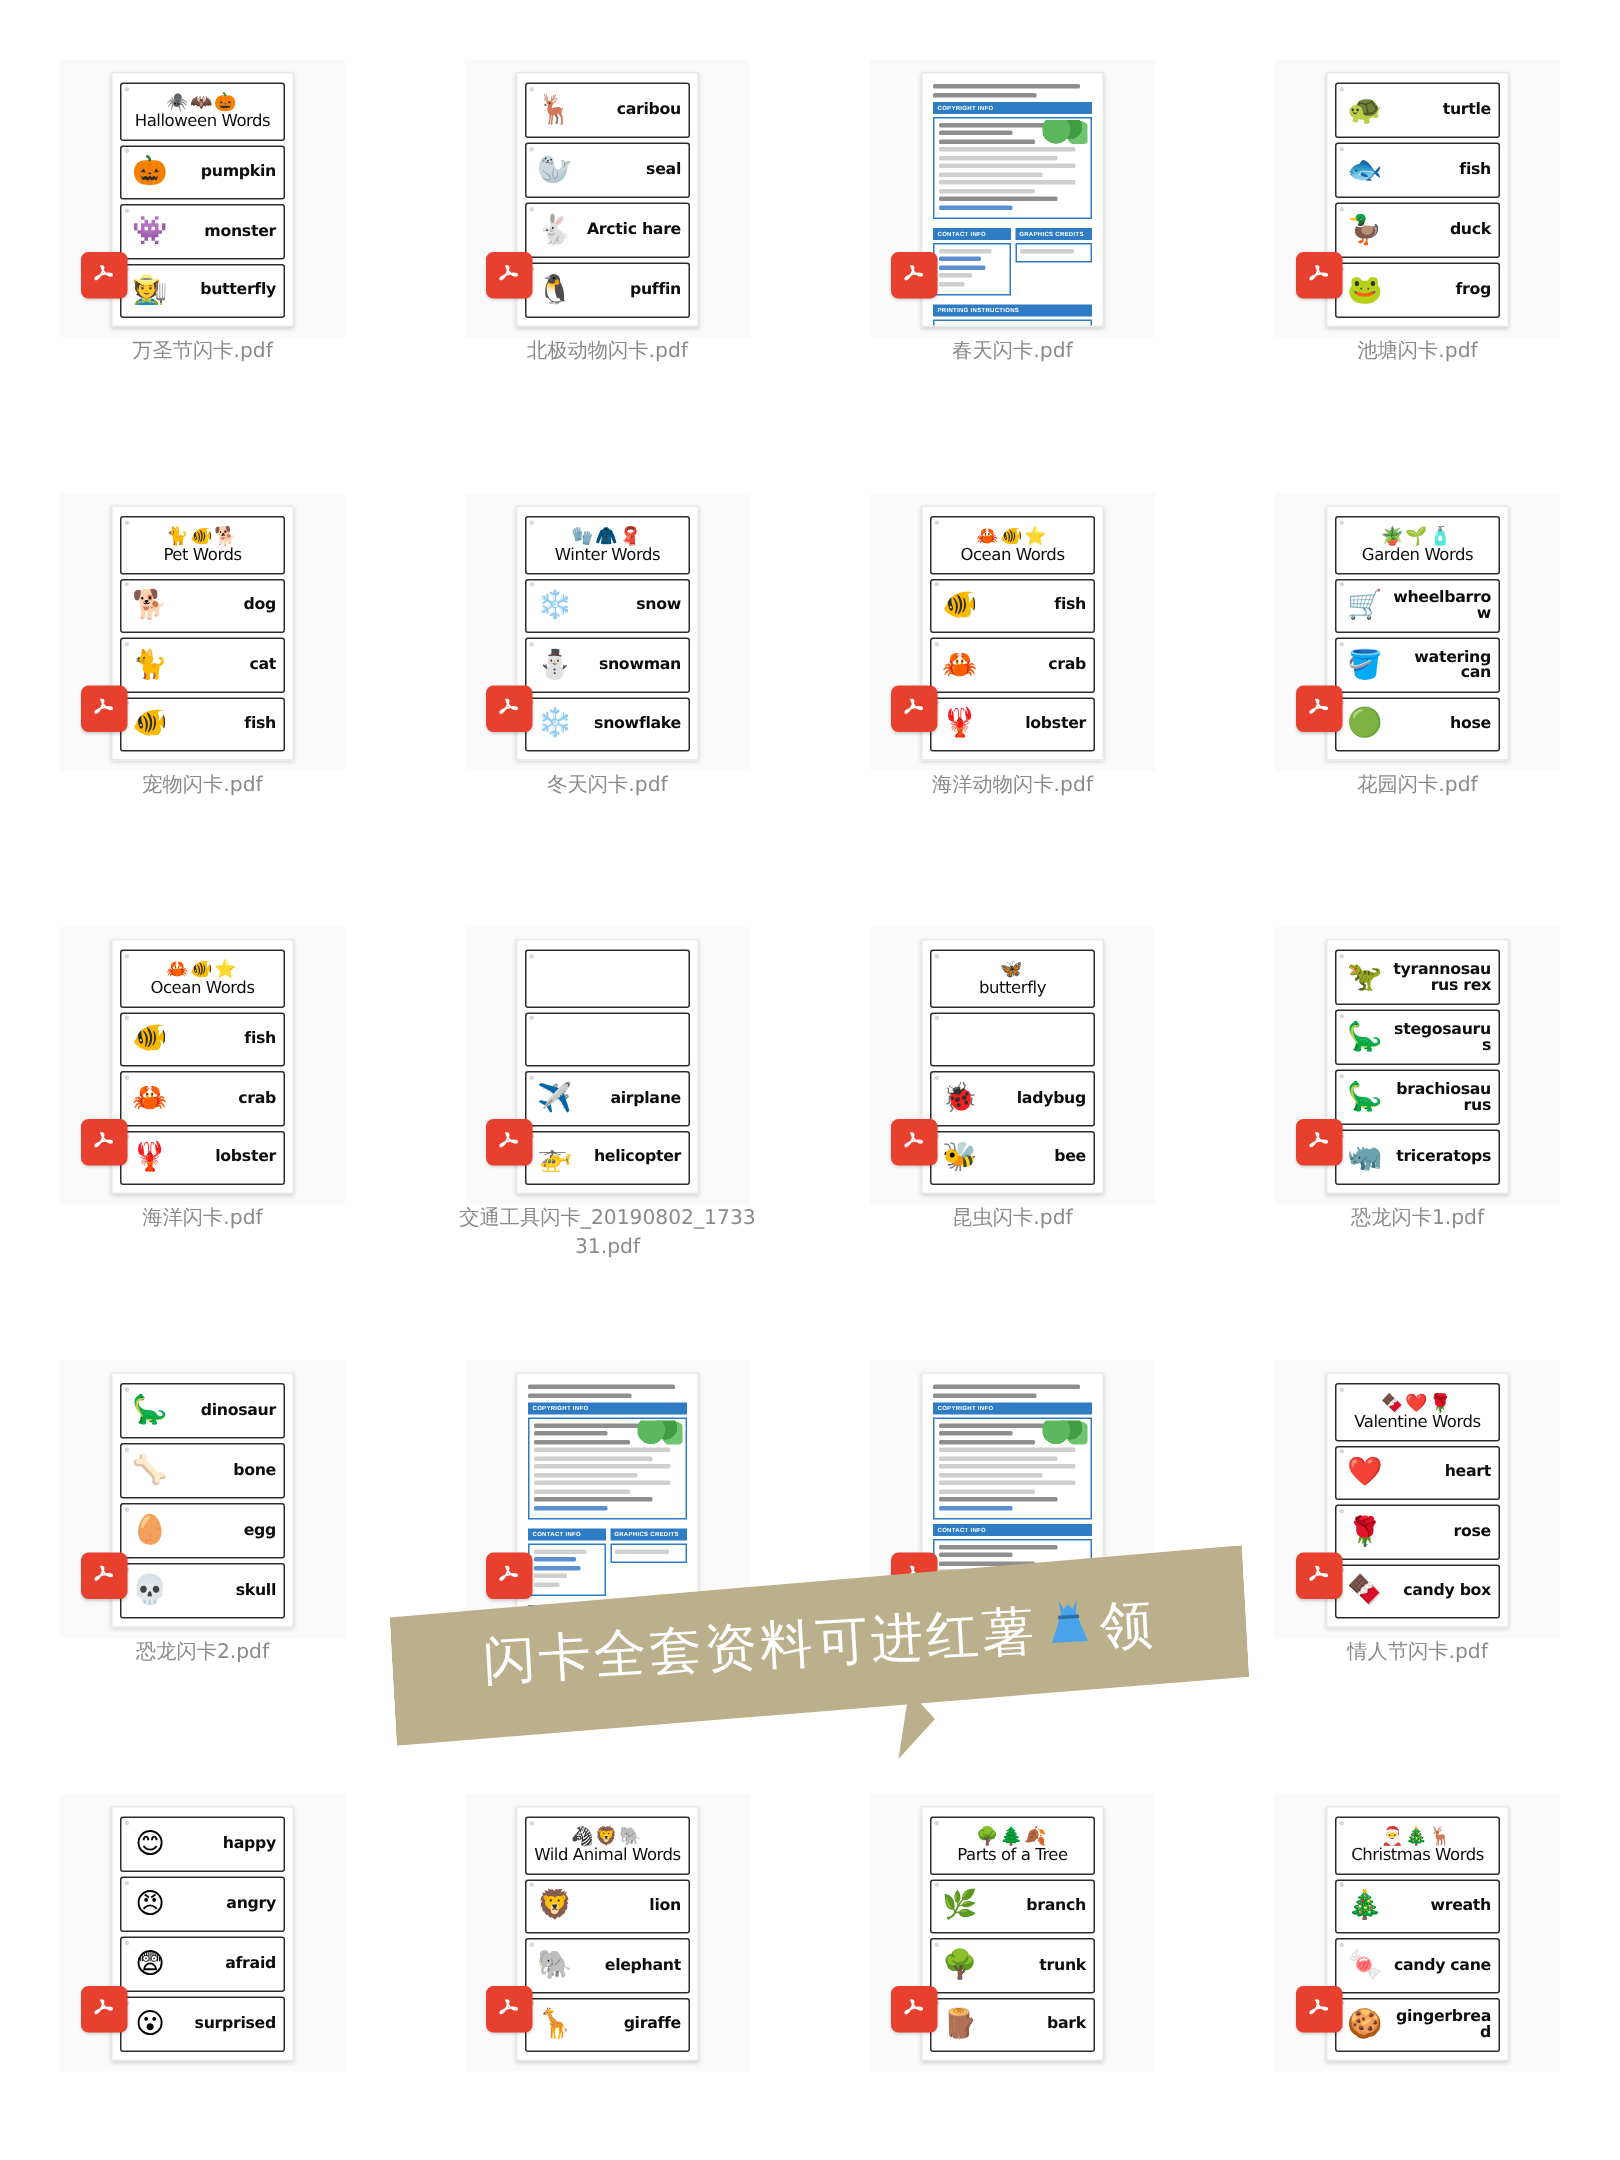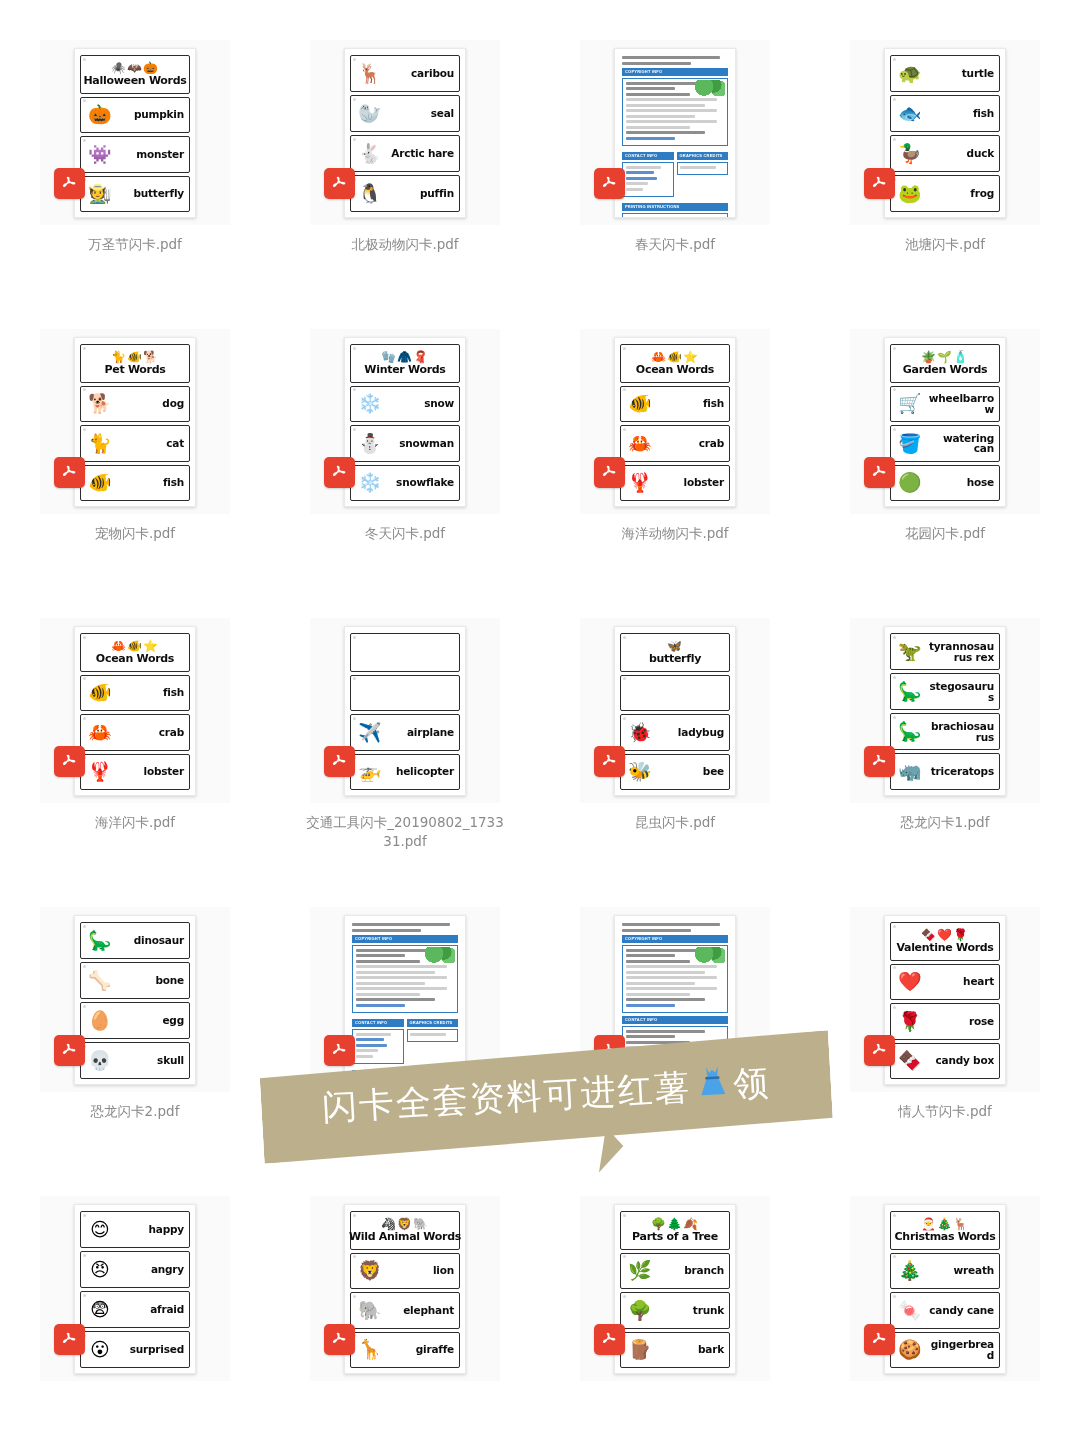--- a/index.html
+++ b/index.html
@@ -64,21 +64,21 @@
     color: #0d0d0d;
     letter-spacing: -.2px;
     line-height: 1.02;
     padding-right: 2px;
     word-break: break-word;
   }
   .strip.header { flex-direction: column; justify-content: center; padding: 1px 2px; }
   .strip.header .icons { font-size: 12px; line-height: 1; letter-spacing: 1px; }
   .strip.header .title {
     font-family: "DejaVu Sans", sans-serif;
-    font-size: 11px; font-weight: 700; color: #0d0d0d; letter-spacing: -.3px;
+    font-size: 11px; font-weight: 400; color: #0d0d0d; letter-spacing: -.3px;
     white-space: nowrap;
     text-align: center;
   }
   .strip .dot {
     position: absolute; top: 1.5px; left: 2px;
     width: 3px; height: 3px; border-radius: 50%;
     background: #d9d9d9;
   }
   .sheet .footline {
     position: absolute; bottom: 2px; left: 6px; right: 6px;
@@ -113,21 +113,21 @@
   .pdf-badge {
     position: absolute; left: 14px; bottom: 26px;
     width: 31px; height: 31px; border-radius: 5px;
     background: #e8402e;
     display: flex; align-items: center; justify-content: center;
     box-shadow: 0 1px 2px rgba(0,0,0,.18);
   }
   .pdf-badge svg { width: 20px; height: 20px; }
 
   .filename {
-    width: 200px; margin-top: 10px;
+    width: 200px; 
     text-align: center;
     font-size: 13.5px; color: #8a8a8a;
     font-family: "DejaVu Sans", sans-serif;
     line-height: 1.4;
     word-break: break-all;
   }
 
   
   .headline {
     position: absolute; left: 236px; top: 648px;

